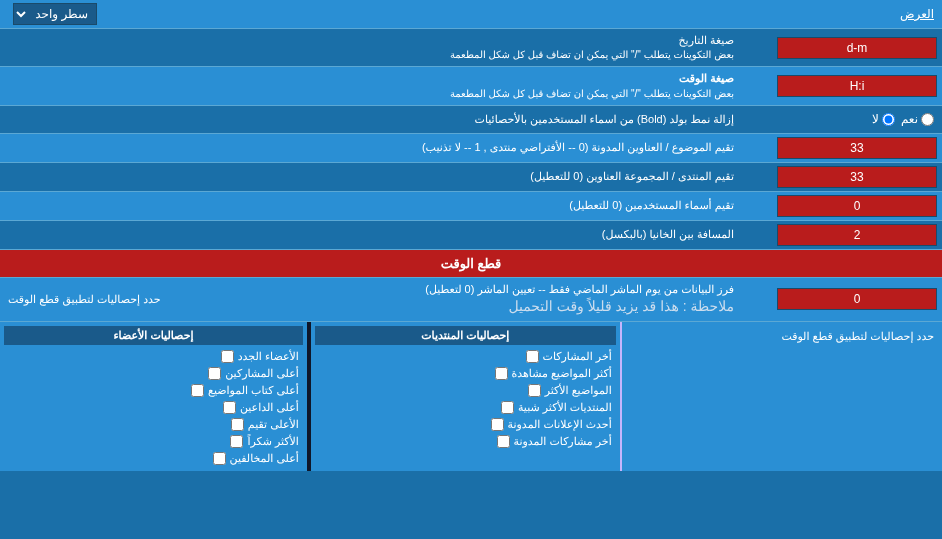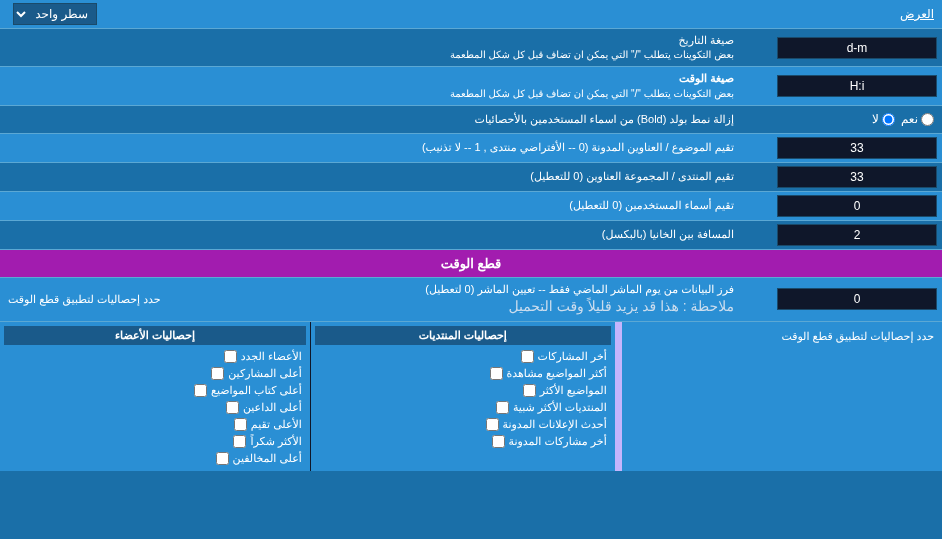--- a/index.html
+++ b/index.html
@@ -26,21 +26,21 @@
 
     .row-light {
       background: #2a8fd4;
     }
 
     .row-dark {
       background: #1a6fa8;
     }
 
     .row-header {
-      background: #a21caf;
+      background: #b91c1c;
       justify-content: center;
       padding: 4px 0;
       font-weight: bold;
       font-size: 13px;
     }
 
     .label-cell {
       flex: 1;
       padding: 4px 8px;
       text-align: right;
@@ -51,21 +51,21 @@
 
     .input-cell {
       width: 200px;
       padding: 3px 5px;
       display: flex;
       align-items: center;
       justify-content: flex-start;
     }
 
     .input-field {
-      background: #0f172a;
+      background: #b91c1c;
       color: #fff;
       border: 1px solid #1a4a6a;
       padding: 3px 6px;
       width: 160px;
       text-align: center;
       font-size: 12px;
       direction: ltr;
     }
 
     
@@ -101,27 +101,27 @@
 
     
     .bottom-section {
       display: flex;
       background: #2a8fd4;
       min-height: 140px;
     }
 
     .bottom-left {
       width: 33%;
-      border-right: 1px solid #0f172a;
+      border-right: 4px solid #0f172a;
       padding: 4px;
     }
 
     .bottom-middle {
       width: 33%;
-      border-right: 7px solid #c4b5fd;
+      border-right: 2px solid #c4b5fd;
       padding: 4px;
     }
 
     .bottom-right {
       width: 34%;
       padding: 4px;
     }
 
     .bottom-header {
       background: #1a5a8a;

